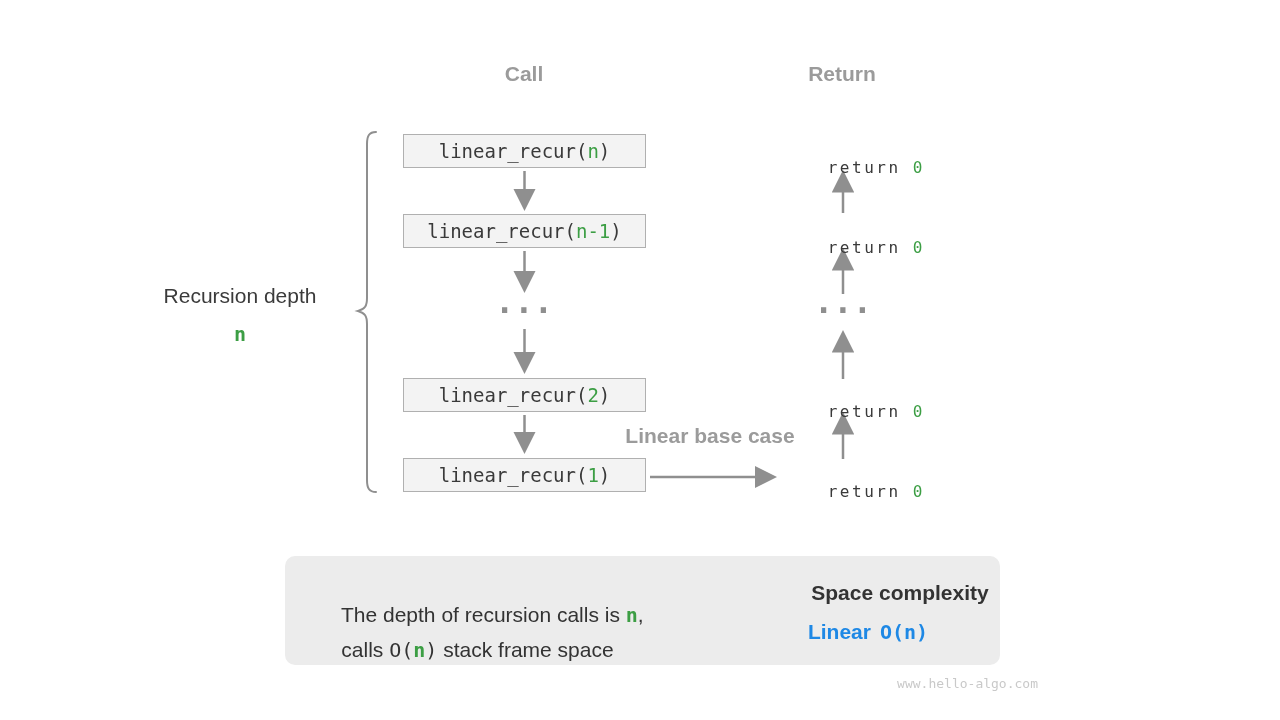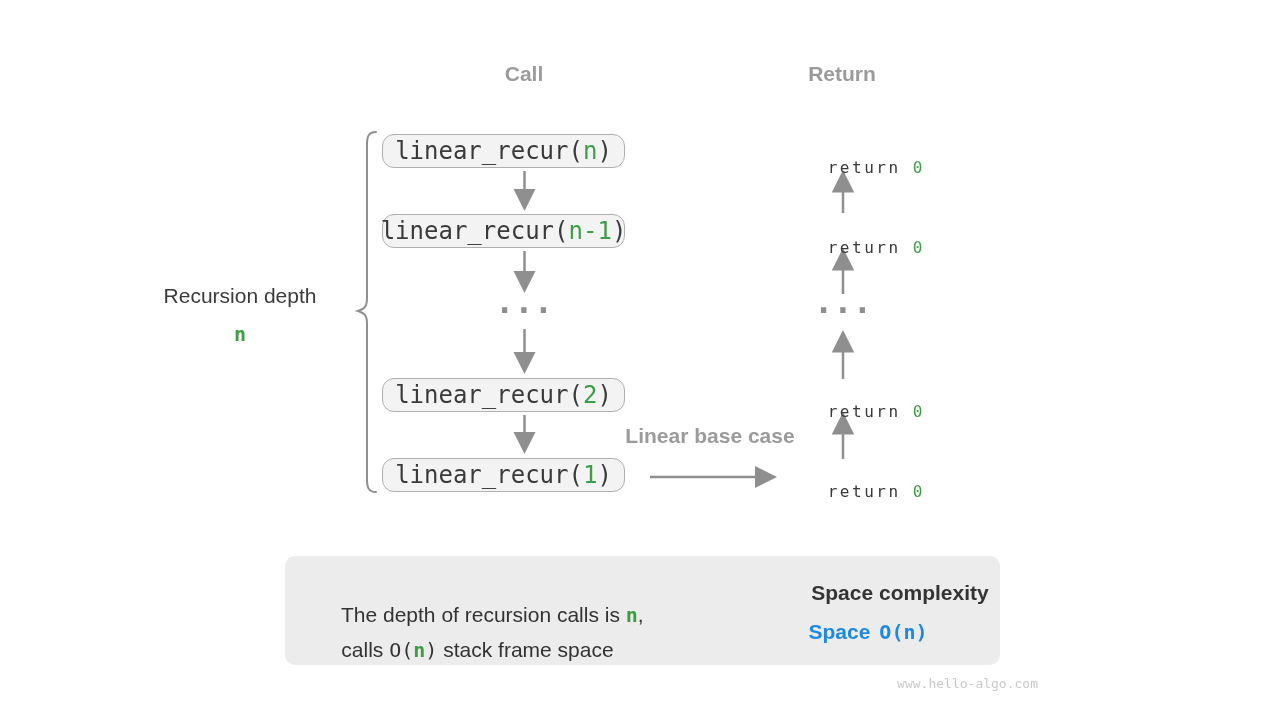--- a/index.html
+++ b/index.html
@@ -13,24 +13,24 @@
     position:relative;width:1076px;height:720px;background:#ffffff;
     font-family:"Liberation Sans",sans-serif;overflow:hidden;
   }
   .overlay{position:absolute;left:0;top:0;width:1280px;height:720px;pointer-events:none;}
 
   .col-header{
     position:absolute;transform:translateX(-50%);
     font-size:21px;font-weight:700;color:var(--gray_label);white-space:pre;
   }
   .code-box{
-    position:absolute;left:382px;width:243px;height:34px;
-    background:var(--box_bg);border:1.5px solid var(--box_border);border-radius:12px;
+    position:absolute;left:403px;width:243px;height:34px;
+    background:var(--box_bg);border:1.5px solid var(--box_border);border-radius:0;
     display:flex;align-items:center;justify-content:center;
-    font-family:"DejaVu Sans Mono",monospace;font-size:24px;color:var(--dark);
+    font-family:"DejaVu Sans Mono",monospace;font-size:19px;color:var(--dark);
     white-space:pre;
   }
   .code-box .arg{color:var(--green);}
   .ret-row{
     position:absolute;left:852px;transform:translateX(-50%);
     font-family:"DejaVu Sans Mono",monospace;font-size:16px;letter-spacing:2.5px;
     color:var(--dark);white-space:pre;
   }
   .ret-row .val{color:var(--green);}
   .dots{
@@ -140,18 +140,18 @@
 
   <div class="panel"></div>
   <div class="panel-line" style="top:579px;">
     <span>The depth of recursion calls is </span><span class="var">n</span><span>,</span>
   </div>
   <div class="panel-line" style="top:614px;">
     <span>calls </span><span class="code">O(</span><span class="var">n</span><span class="code">)</span><span> stack frame space</span>
   </div>
   <div class="panel-title">Space complexity</div>
   <div class="panel-result">
-    <span>Space</span><span class="code">O(n)</span>
+    <span>Linear</span><span class="code">O(n)</span>
   </div>
 
   <div class="watermark">www.hello-algo.com</div>
 
 </div>
 
 </body></html>

